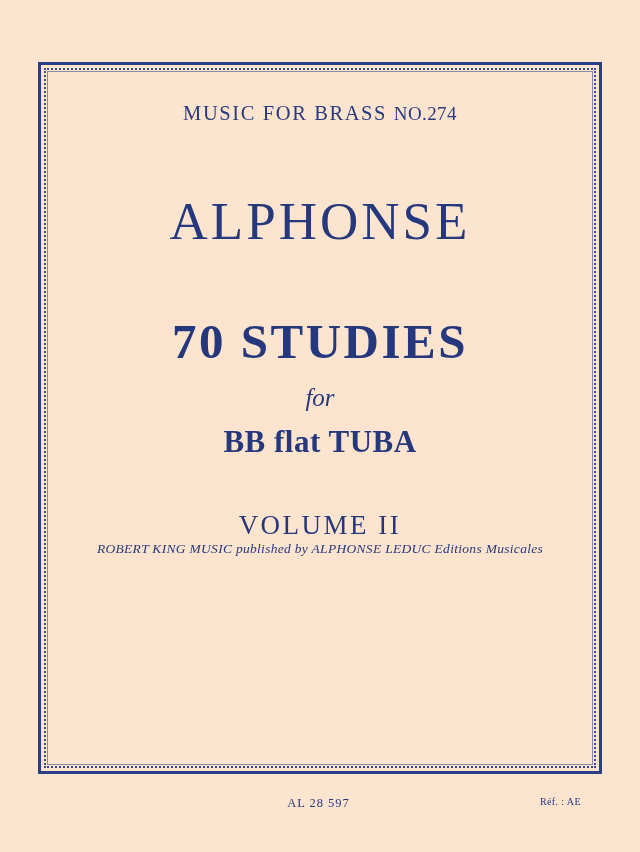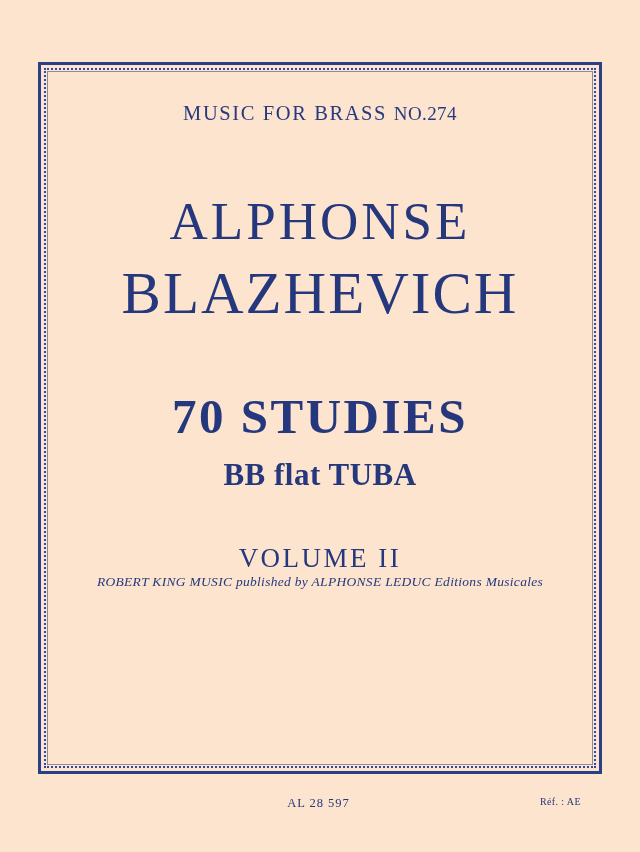--- a/index.html
+++ b/index.html
@@ -152,23 +152,23 @@
   <div class="frame-hair"></div>
 
   <div class="content">
 
     <div class="series">
       <span>Music for Brass</span>
       <span class="num">No.274</span>
     </div>
 
     <div class="composer-first">ALPHONSE</div>
-    <div class="composer-last">BLAZHEVICH</div>
 
     <div class="work-title">70 STUDIES</div>
+    <div class="for-word">for</div>
     <div class="instrument">BB flat TUBA</div>
 
     <div class="volume">VOLUME II</div>
 
     <div class="publisher">ROBERT KING MUSIC published by ALPHONSE LEDUC Editions Musicales</div>
   </div>
 
   <div class="footer">
     <span class="catalog">AL  28 597</span>
     <span class="ref">Réf. : AE</span>

